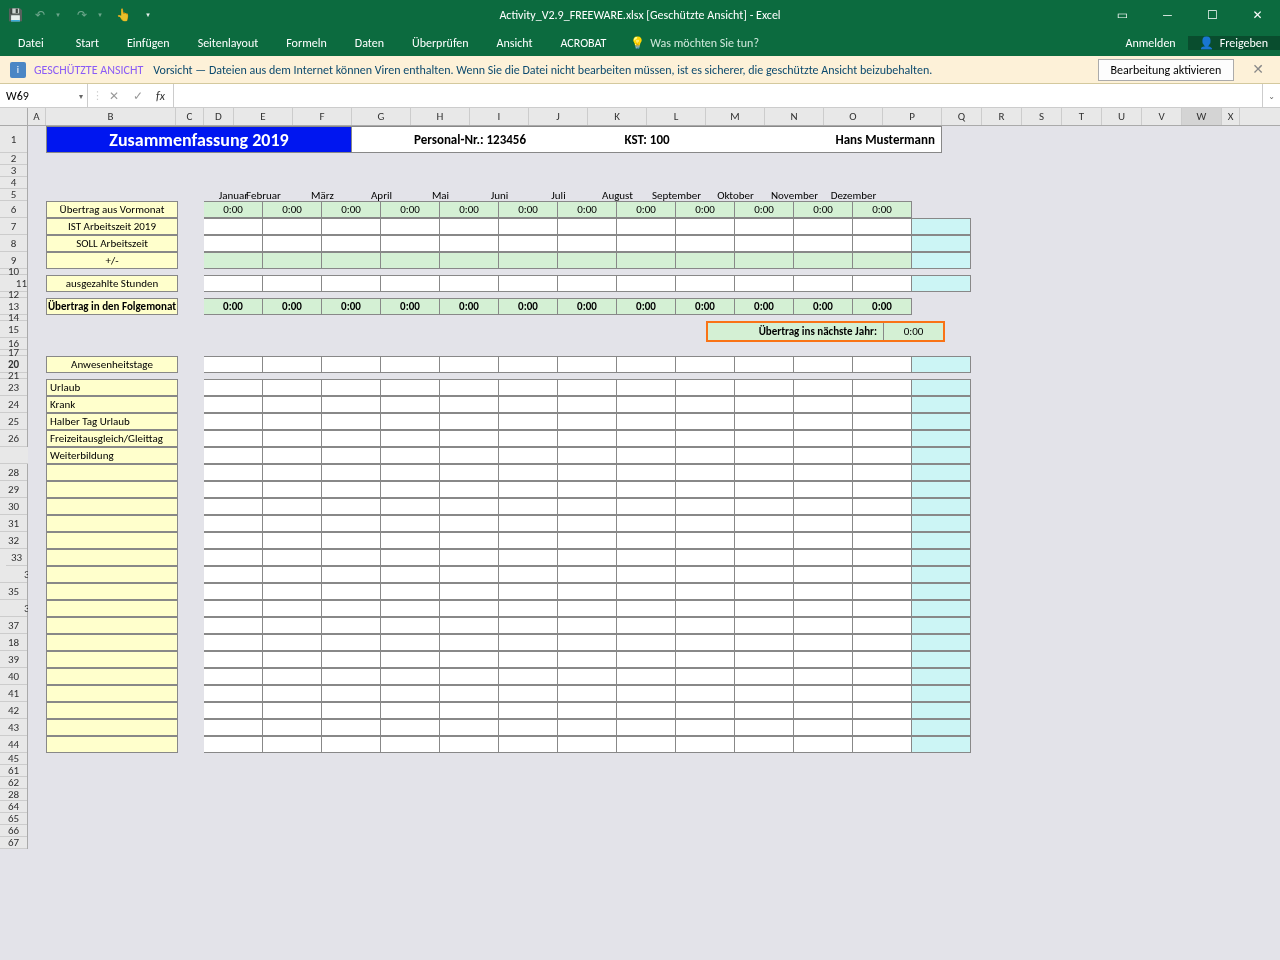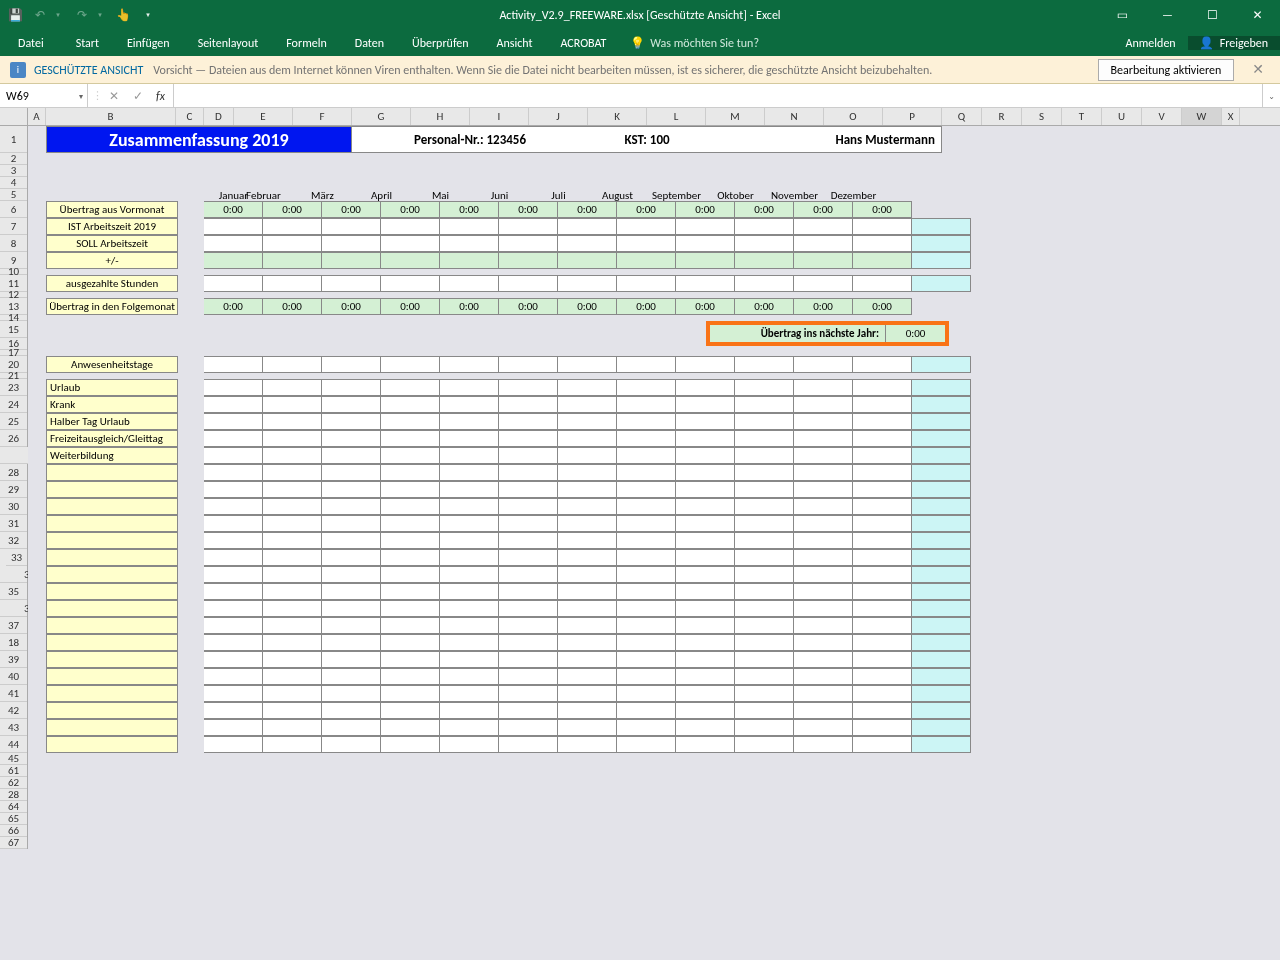--- a/index.html
+++ b/index.html
@@ -13,22 +13,22 @@
 .win-btn{width:45px;height:29px;display:flex;align-items:center;justify-content:center;color:#fff;font-size:12px}
 .ribbon{background:#0c6b3f;height:27px;display:flex;align-items:stretch;color:#fff}
 .ribbon-tab{padding:0 14px;display:flex;align-items:center;font-size:12px;cursor:pointer}
 .ribbon-tab.file{background:#0c6b3f;padding:0 18px}
 .ribbon-right{margin-left:auto;display:flex;align-items:center}
 .anmelden{padding:0 12px;font-size:12px}
 .freigeben{background:#094d2e;padding:0 12px;display:flex;align-items:center;gap:5px;font-size:12px}
 .tell-me{display:flex;align-items:center;gap:5px;color:#d0e8dc;font-size:12px;margin-left:10px}
 .protected-bar{background:#fdf1d8;height:28px;display:flex;align-items:center;padding:0 10px;border-bottom:1px solid #d4c99e;position:relative}
 .shield{width:16px;height:16px;background:#4a86c5;border-radius:2px;display:flex;align-items:center;justify-content:center;color:#fff;font-size:10px;margin-right:8px}
-.prot-title{font-size:12px;color:#0369a1;margin-right:10px}
-.prot-text{font-size:12px;color:#737373;flex:1}
+.prot-title{font-size:12px;color:#8b5cf6;margin-right:10px}
+.prot-text{font-size:12px;color:#0c4a6e;flex:1}
 .enable-btn{background:#fdfdfd;border:1px solid #ababab;padding:3px 12px;font-size:12px;margin-left:10px;cursor:pointer}
 .close-prot{margin-left:12px;color:#888;font-size:14px;cursor:pointer;padding:0 6px}
 .formula-bar{height:24px;display:flex;align-items:stretch;border-bottom:1px solid #ccc;background:#fff}
 .name-box{width:88px;border-right:1px solid #ccc;display:flex;align-items:center;padding:0 6px;font-size:12px;position:relative}
 .name-box::after{content:"▾";position:absolute;right:4px;font-size:8px;color:#666}
 .fx-controls{display:flex;align-items:center;border-right:1px solid #ccc;padding:0 4px;gap:4px}
 .fx-btn{width:20px;display:flex;align-items:center;justify-content:center;color:#999;font-size:12px}
 .fx-label{font-style:italic;color:#333;padding:0 4px;font-size:12px}
 .formula-input{flex:1;padding:0 6px;border:none;outline:none}
 .formula-expand{width:18px;display:flex;align-items:center;justify-content:center;border-left:1px solid #ccc;font-size:8px;color:#666}
@@ -44,21 +44,21 @@
 .blue-title{position:absolute;background:#0016f0;color:#fff;font-size:18px;font-weight:bold;display:flex;align-items:center;justify-content:center;border:1px solid #888}
 .header-cell{position:absolute;background:#fff;font-size:13px;font-weight:bold;display:flex;align-items:center;border-top:1px solid #888;border-bottom:1px solid #888}
 .month-label{position:absolute;font-size:11px;text-align:center}
 .data-row{position:absolute;display:flex}
 .label-cell{background:#ffffcc;border:1px solid #888;font-size:11px;display:flex;align-items:center;justify-content:center;width:132px;height:17px}
 .label-cell.left{justify-content:flex-start;padding-left:3px}
 .data-cell{border:1px solid #888;border-left:none;font-size:11px;display:flex;align-items:center;justify-content:center;width:59px;height:17px;background:#fff}
 .data-cell.green{background:#d4f0d4}
 .data-cell.cyan{background:#ccf5f5}
 .data-cell:first-of-type{border-left:1px solid #888}
-.next-year{position:absolute;display:flex;border:4px solid #f97316}
+.next-year{position:absolute;display:flex;border:2px solid #f97316}
 .next-year .ny-label{background:#d4f0d4;width:176px;height:17px;font-size:11px;font-weight:bold;display:flex;align-items:center;justify-content:flex-end;padding-right:6px;border-right:1px solid #888}
 .next-year .ny-val{background:#d4f0d4;width:59px;height:17px;font-size:11px;display:flex;align-items:center;justify-content:center}
 </style>
 </head>
 <body>
 
 <div class="title-bar">
   <div class="qat">
     <span class="qat-icon">💾</span>
     <span class="qat-icon dis">↶</span>
@@ -153,28 +153,28 @@
         <div class="row-h" style="height: 27px; line-height: 27px;">1</div>
         <div class="row-h" style="height: 12px; line-height: 12px;">2</div>
         <div class="row-h" style="height: 12px; line-height: 12px;">3</div>
         <div class="row-h" style="height: 12px; line-height: 12px;">4</div>
         <div class="row-h" style="height: 12px; line-height: 12px;">5</div>
         <div class="row-h" style="height: 17px; line-height: 17px;">6</div>
         <div class="row-h" style="height: 17px; line-height: 17px;">7</div>
         <div class="row-h" style="height: 17px; line-height: 17px;">8</div>
         <div class="row-h" style="height: 17px; line-height: 17px;">9</div>
         <div class="row-h" style="height: 6px; line-height: 6px;">10</div>
-        <div class="row-h" style="height: 17px; line-height: 17px;">11</div>
+        <div class="row-h" style="height: 17px; line-height: 17px; text-align: right;">11</div>
         <div class="row-h" style="height: 6px; line-height: 6px;">12</div>
         <div class="row-h" style="height: 17px; line-height: 17px;">13</div>
         <div class="row-h" style="height: 6px; line-height: 6px;">14</div>
         <div class="row-h" style="height: 17px; line-height: 17px;">15</div>
         <div class="row-h" style="height: 12px; line-height: 12px;">16</div>
         <div class="row-h" style="height: 6px; line-height: 6px;">17</div>
-        <div class="row-h" style="height: 17px; line-height: 17px;">20</div>
+        <div class="row-h" style="height: 17px; line-height: 17px; font-weight: bold;">20</div>
         <div class="row-h" style="height: 6px; line-height: 6px;">21</div>
         <div class="row-h" style="height: 17px; line-height: 17px;">23</div>
         <div class="row-h" style="height: 17px; line-height: 17px;">24</div>
         <div class="row-h" style="height: 17px; line-height: 17px;">25</div>
         <div class="row-h" style="height: 17px; line-height: 17px;">26</div>
         <div class="row-h" style="height: 17px; line-height: 17px; padding-left: 29px;">27</div>
         <div class="row-h" style="height: 17px; line-height: 17px;">28</div>
         <div class="row-h" style="height: 17px; line-height: 17px;">29</div>
         <div class="row-h" style="height: 17px; line-height: 17px;">30</div>
         <div class="row-h" style="height: 17px; line-height: 17px;">31</div>
@@ -294,21 +294,21 @@
           <div class="data-cell"></div>
           <div class="data-cell"></div>
           <div class="data-cell"></div>
           <div class="data-cell"></div>
           <div class="data-cell"></div>
           <div class="data-cell"></div>
           <div class="data-cell"></div>
           <div class="data-cell"></div>
           <div class="data-cell cyan"></div>
         </div>
-        <div class="data-row" style="left: 18px; top: 172px;">
+        <div class="data-row" style="left: 18px; top: 172px; font-weight: bold;">
           <div class="label-cell">Übertrag in den Folgemonat</div>
           <div style="width: 26px;"></div>
           <div class="data-cell green">0:00</div>
           <div class="data-cell green">0:00</div>
           <div class="data-cell green">0:00</div>
           <div class="data-cell green">0:00</div>
           <div class="data-cell green">0:00</div>
           <div class="data-cell green">0:00</div>
           <div class="data-cell green">0:00</div>
           <div class="data-cell green">0:00</div>

